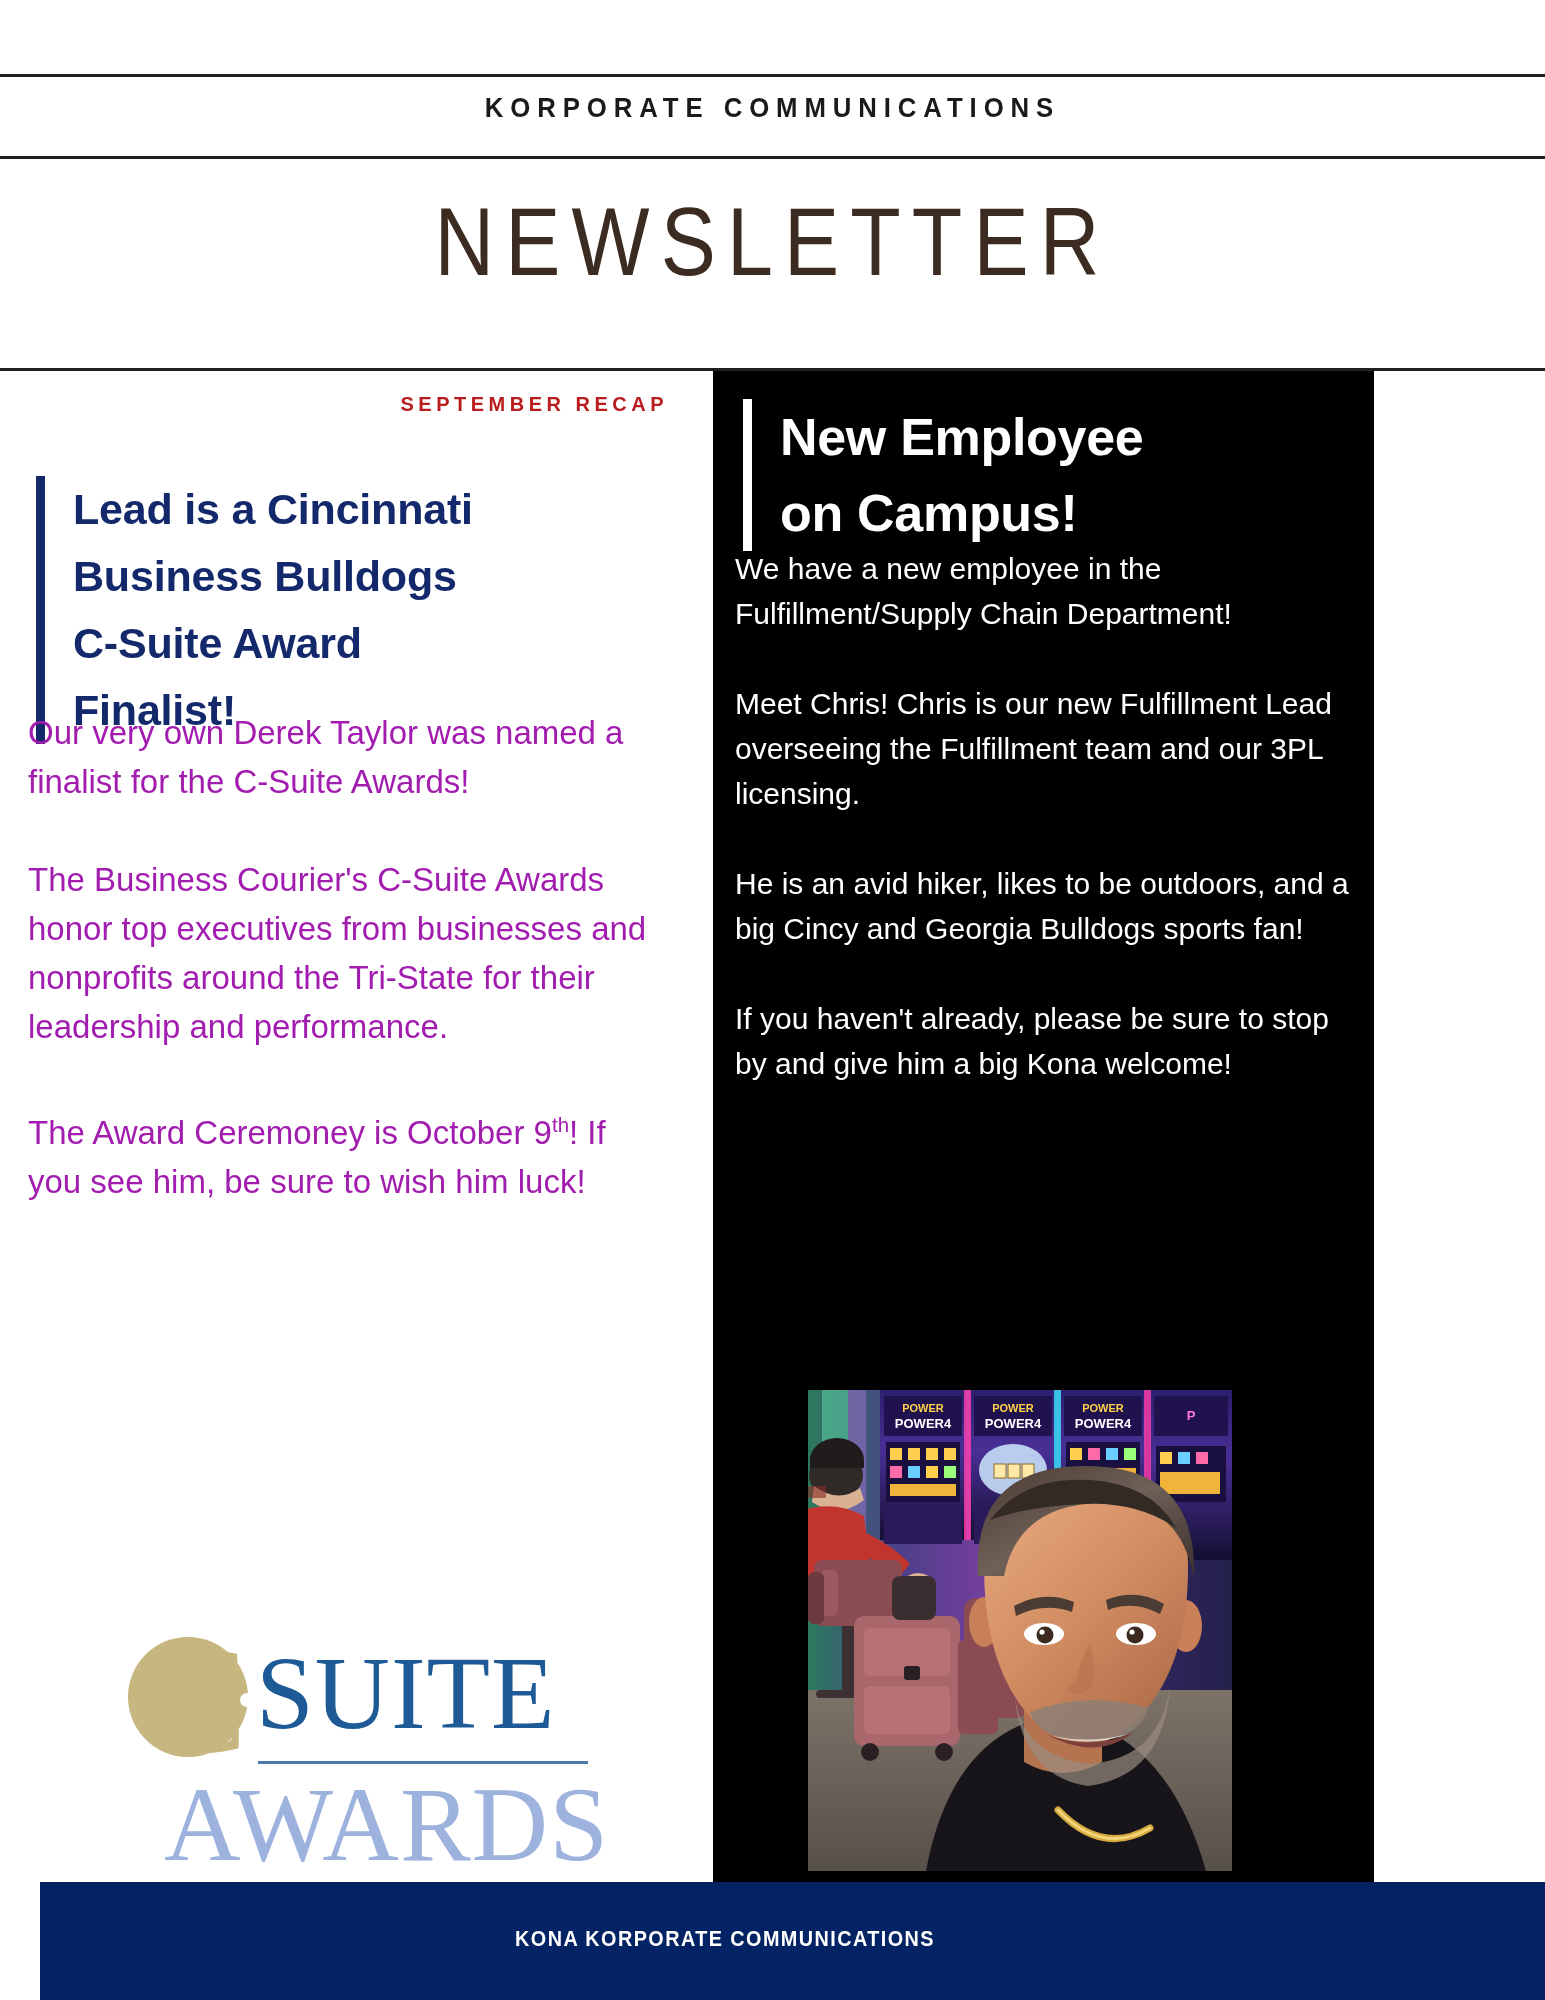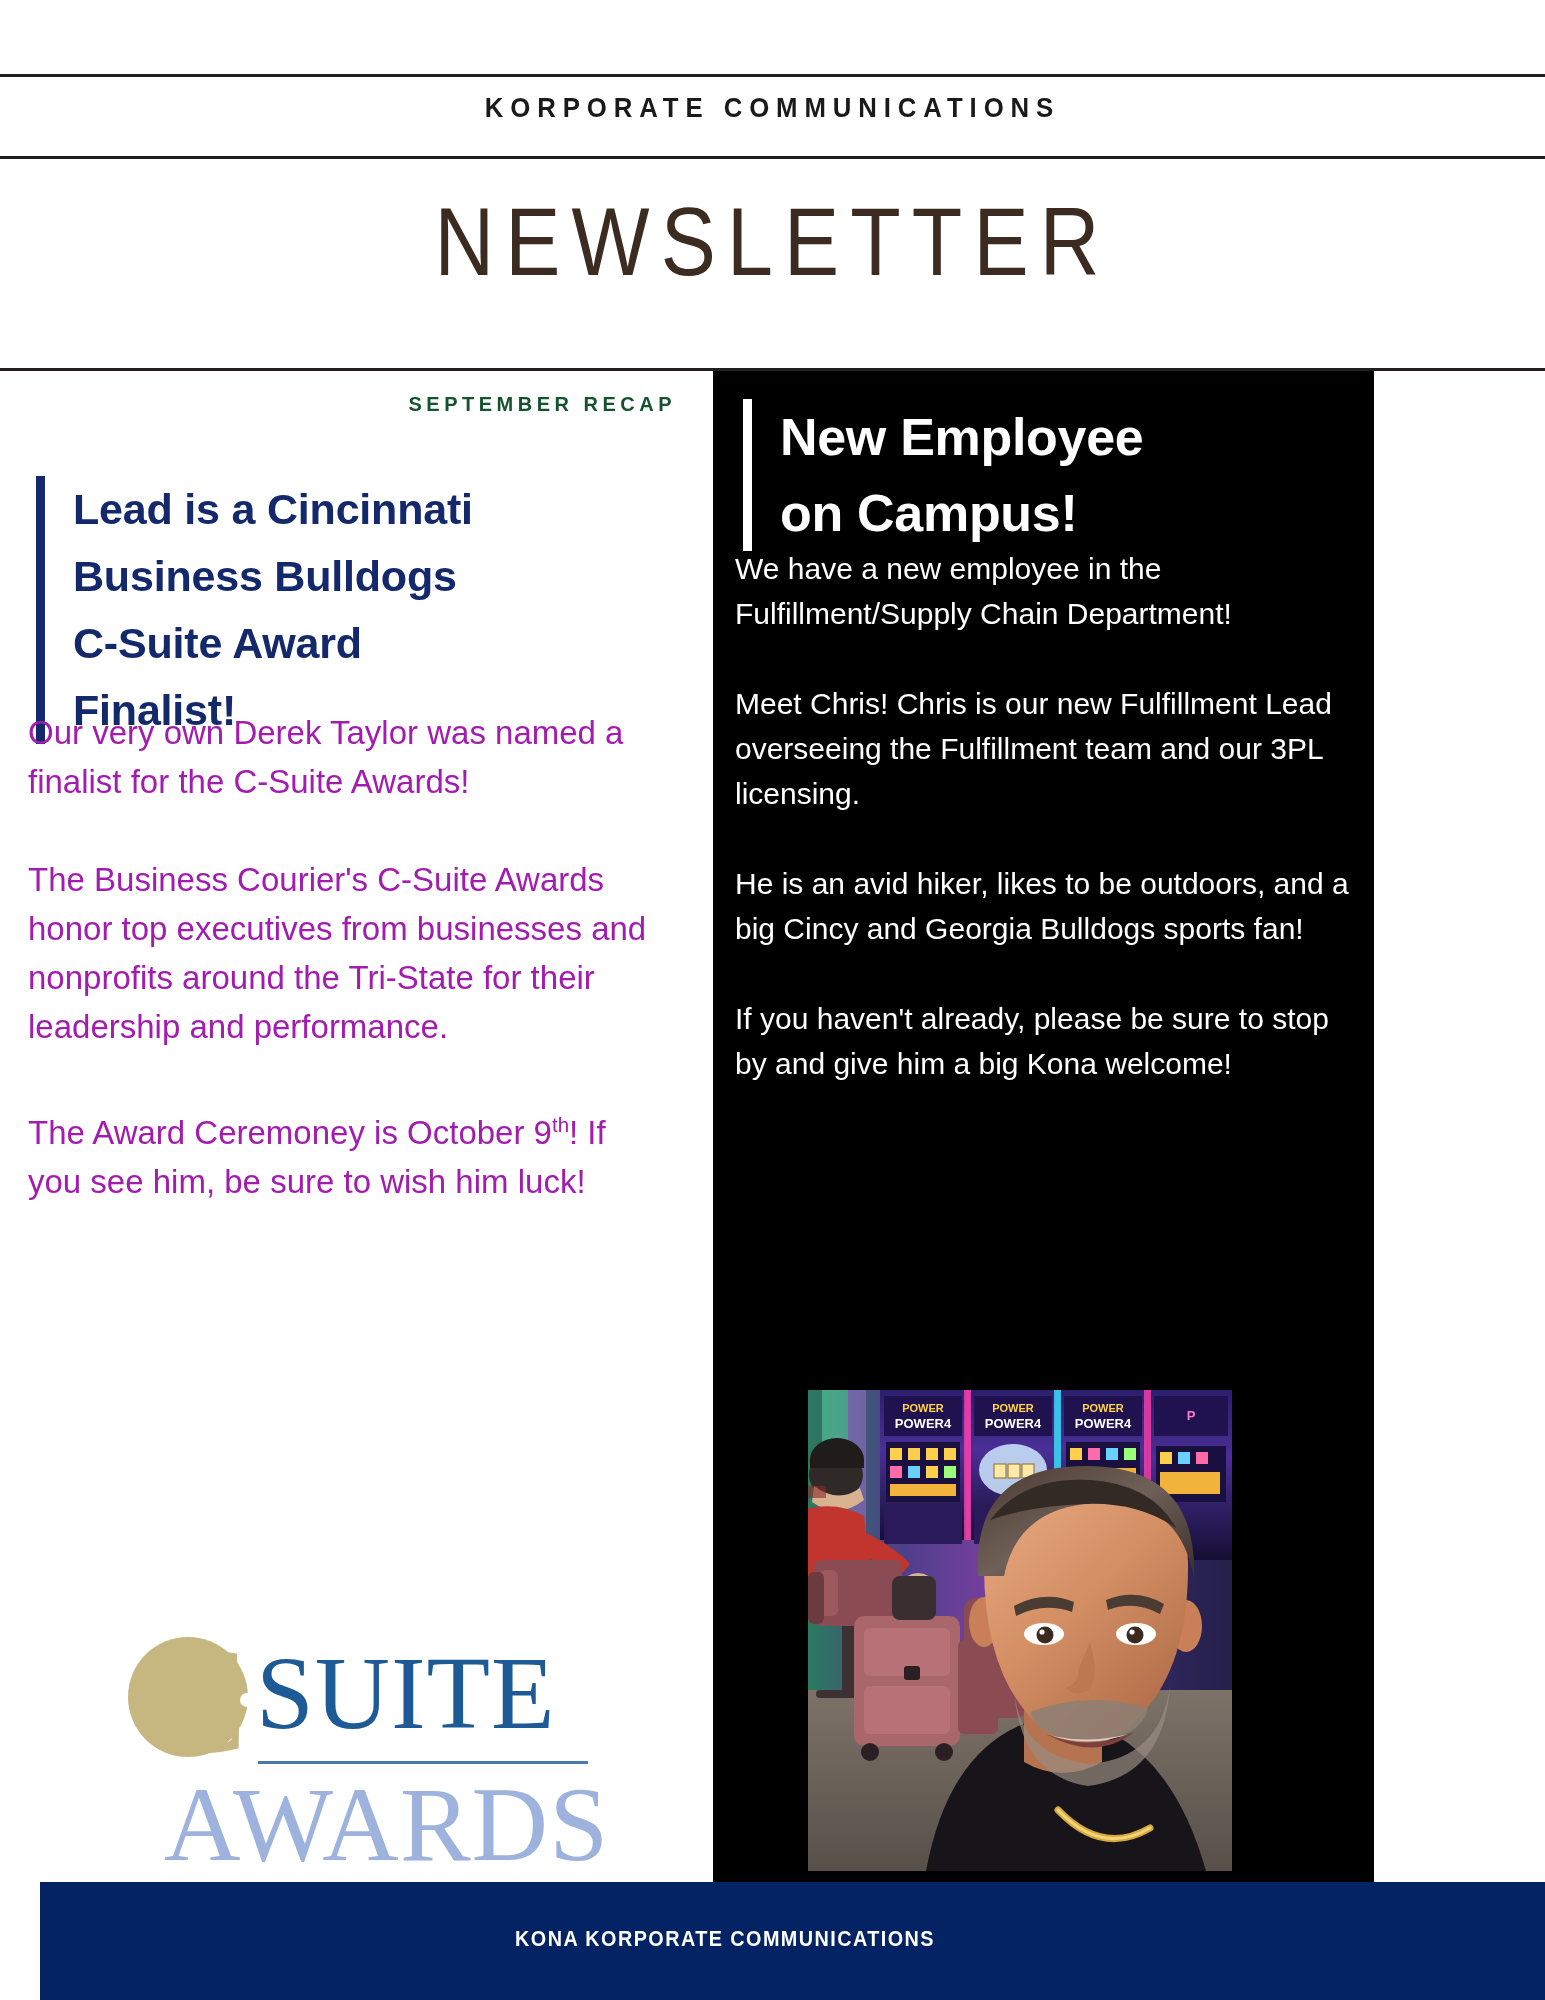--- a/index.html
+++ b/index.html
@@ -55,27 +55,27 @@
   .left-col {
     position: absolute;
     left: 0;
     top: 371px;
     width: 713px;
     height: 1511px;
     background: #ffffff;
   }
   .section-kicker {
     position: absolute;
-    left: 16px; top: 22px;
+    left: 8px; top: 22px;
     width: 660px;
     text-align: right;
     font-size: 20px;
     font-weight: 700;
     letter-spacing: 4.5px;
-    color: #14532d;
+    color: #b91c1c;
   }
 
   .headline-wrap {
     position: absolute;
     left: 36px;
     top: 105px;
     width: 640px;
     display: flex;
     align-items: stretch;
   }

